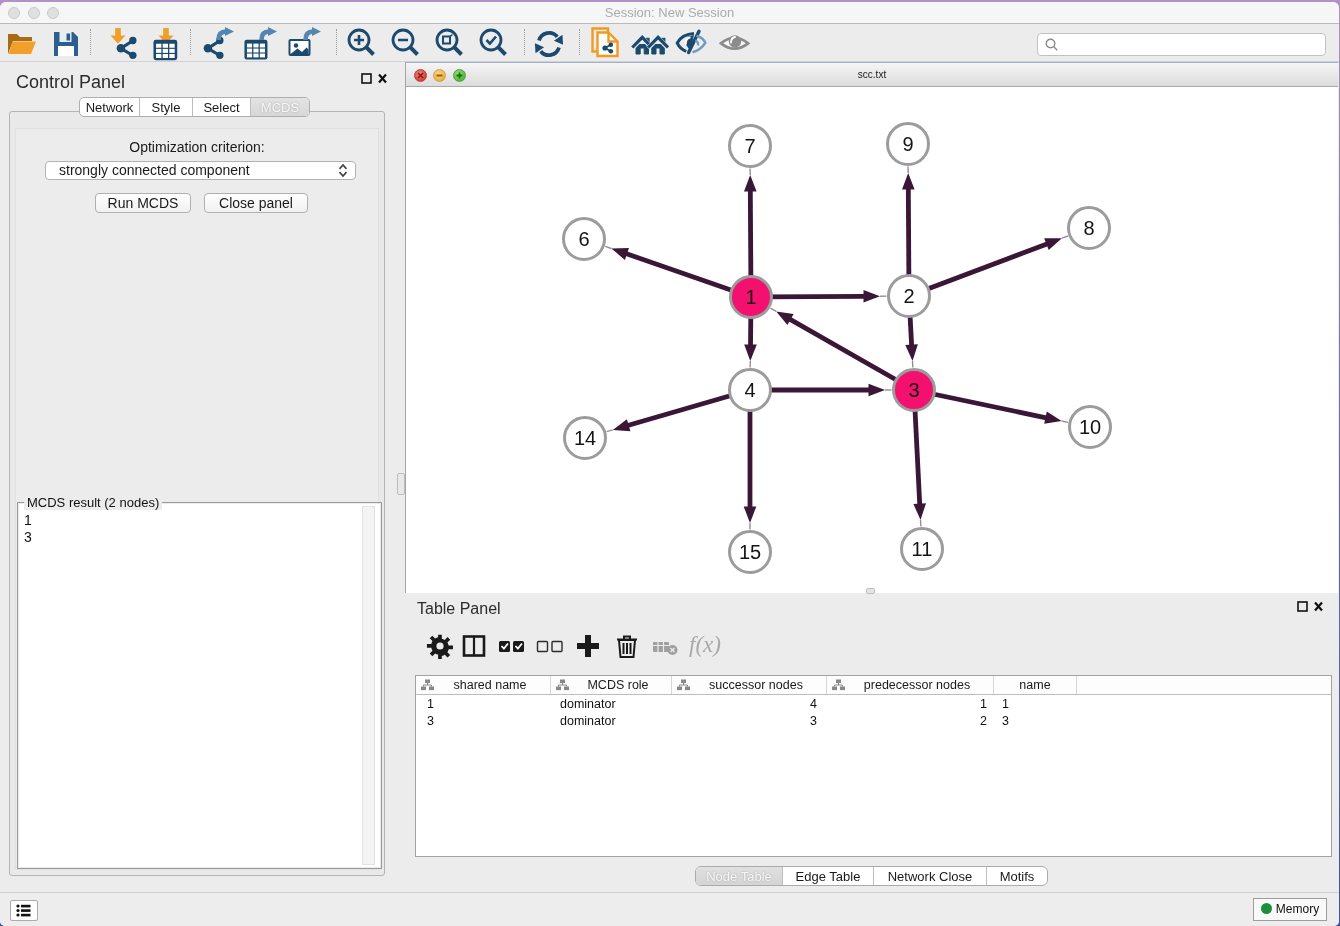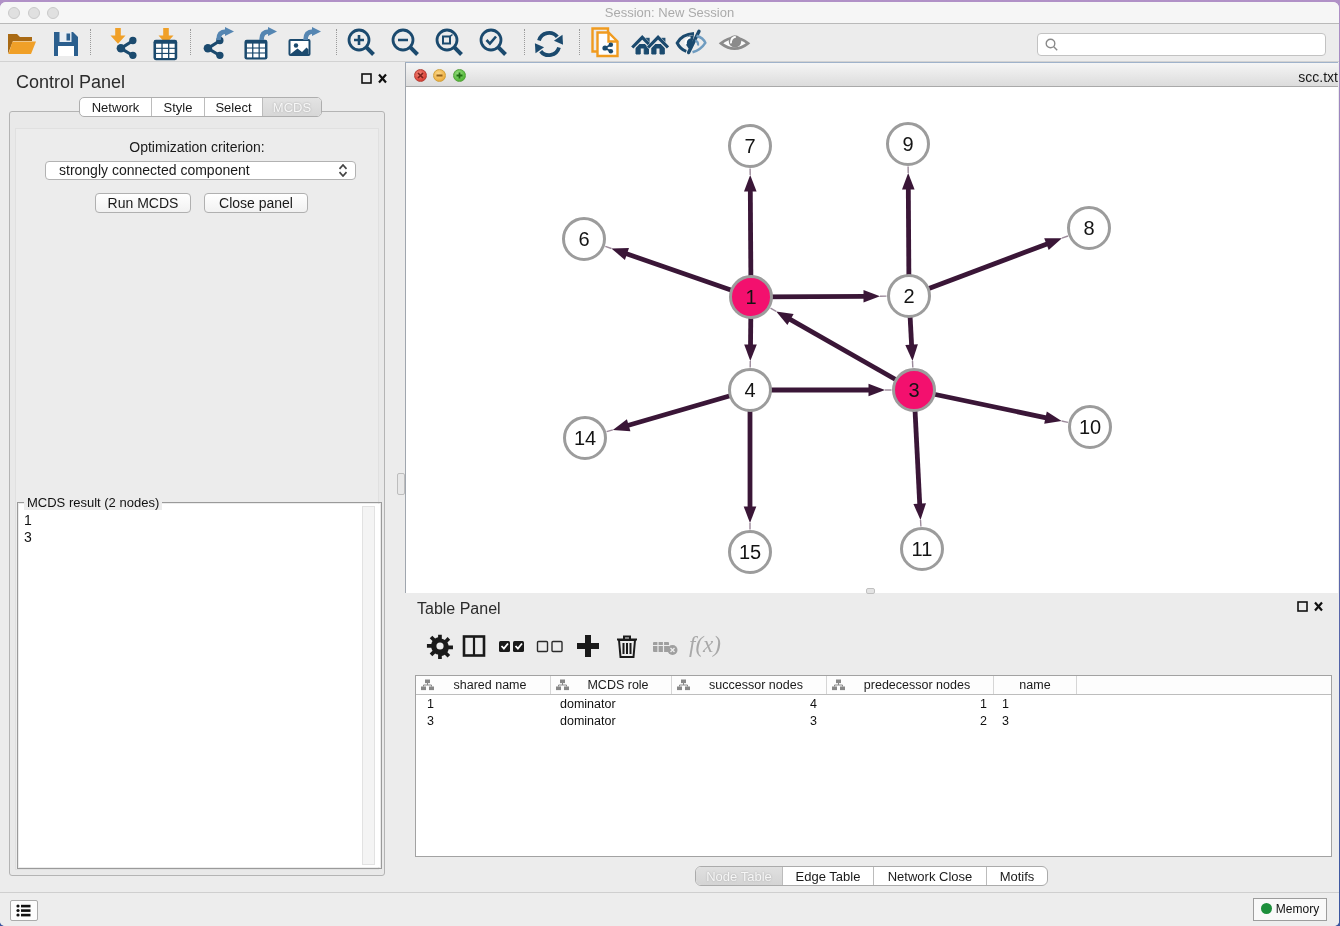--- a/index.html
+++ b/index.html
@@ -23,21 +23,21 @@
 #optlab{position:absolute;left:0;top:27px;width:100%;text-align:center;font-size:14px;color:#1a1a1a}
 #combo{position:absolute;left:35px;top:49px;width:311px;height:19px;background:#fff;border:1px solid #b2b2b2;border-radius:4px;font-size:14px;color:#1a1a1a;line-height:17px;padding-left:13px}
 .btn{position:absolute;height:20px;background:linear-gradient(#ffffff,#f1f1f1);border:1px solid #b0b0b0;border-radius:4px;font-size:14px;color:#1a1a1a;text-align:center;line-height:18px}
 #fieldset{position:absolute;left:17px;top:500px;width:365px;height:367px;border:1px solid #9a9a9a}
 #fslabel{position:absolute;left:6px;top:-8px;background:#ececec;padding:0 3px;font-size:13px;color:#111}
 #fsarea{position:absolute;left:1px;top:1px;right:1px;bottom:1px;background:#fff}
 #fssb{position:absolute;right:5px;top:2px;width:13px;bottom:2px;background:#f4f4f4;border:1px solid #e2e2e2}
 #fstext{position:absolute;left:5px;top:8px;font-size:14px;color:#111;line-height:16.5px}
 #netframe{position:absolute;left:405px;top:60px;width:933px;height:531px;border-left:1px solid #a0a6ae;border-top:1px solid #9fb2ca}
 #nettb{position:absolute;left:0;top:0;right:0;height:24px;background:linear-gradient(#f5f5f5,#dcdcdc);border-bottom:1px solid #a9a9a9}
-#nettitle{position:absolute;left:0;right:0;top:6px;text-align:right;font-size:14px;color:#1a1a1a}
+#nettitle{position:absolute;left:0;right:0;top:6px;text-align:center;font-size:10px;color:#1a1a1a}
 .ball{position:absolute;top:6px;width:13px;height:13px;border-radius:50%}
 #netcanvas{position:absolute;left:0;top:24px;right:0;bottom:0;background:#fff}
 #vsplit{position:absolute;left:397px;top:471px;width:8px;height:22px;background:#e8e8e8;border:1px solid #bdbdbd;border-radius:2px}
 #hsplit{position:absolute;left:866px;top:586px;width:9px;height:6px;background:#e4e4e4;border:1px solid #c0c0c0;border-radius:2px}
 #tptitle{position:absolute;left:417px;top:598px;font-size:16px;color:#2b2b2b}
 #tptools{position:absolute;left:406px;top:620px;right:2px;height:46px}
 #tbl{position:absolute;left:415px;top:673px;width:917px;height:182px;border:1px solid #a2a2a2;background:#fff}
 #tblhead{position:absolute;left:0;top:0;right:0;height:19px;background:#fdfdfd;border-bottom:1px solid #bdbdbd}
 .hcol{position:absolute;top:0;height:18px;border-right:1px solid #d6d6d6;font-size:12.5px;color:#1a1a1a;text-align:center;line-height:18px}
 .hicon{position:absolute;left:5px;top:3px;width:13px;height:12px}
@@ -261,21 +261,21 @@
       </div>
 </div>
 <div id="cptitle">Control Panel</div>
 <div class="winbtns" style="left:361px;top:70px">
       <svg width="28" height="13" viewBox="0 0 28 13">
         <rect x="1" y="2" width="9" height="9" fill="none" stroke="#111" stroke-width="1.6"></rect>
         <path d="M18 2.5 L25 10.5 M25 2.5 L18 10.5" stroke="#111" stroke-width="2.2"></path>
       </svg>
     </div>
 <div class="seg" style="left:79px;top:95px">
-<div style="width:72px">Network</div>
+<div style="width:60px">Network</div>
       <div style="width:53px">Style</div>
       <div style="width:58px">Select</div>
       <div class="on" style="width:58px">MCDS</div>
     </div>
 <div id="cppane">
       <div id="cpinner"></div>
 <div id="optlab">Optimization criterion:</div>
 <div id="combo">strongly connected component
 <svg width="12" height="15" viewBox="0 0 12 15" style="position:absolute;right:6px;top:1px">
           <path d="M2.5 5.8 L6 2 L9.5 5.8 M2.5 9.2 L6 13 L9.5 9.2" fill="none" stroke="#444" stroke-width="1.7"></path>

